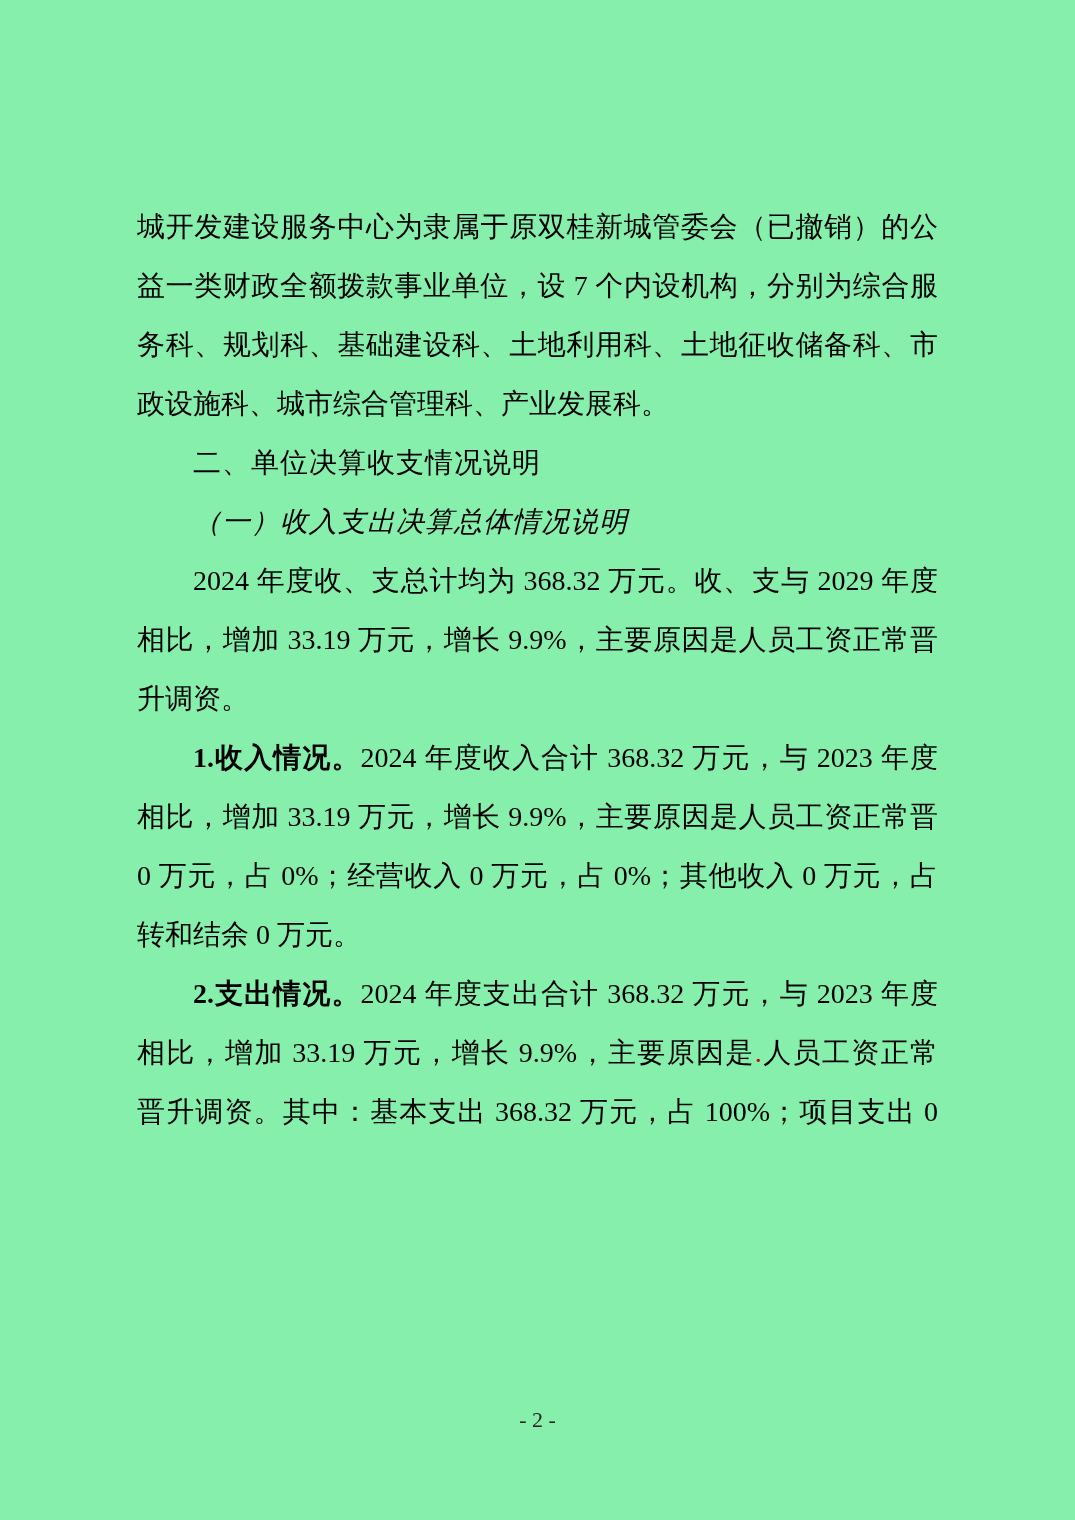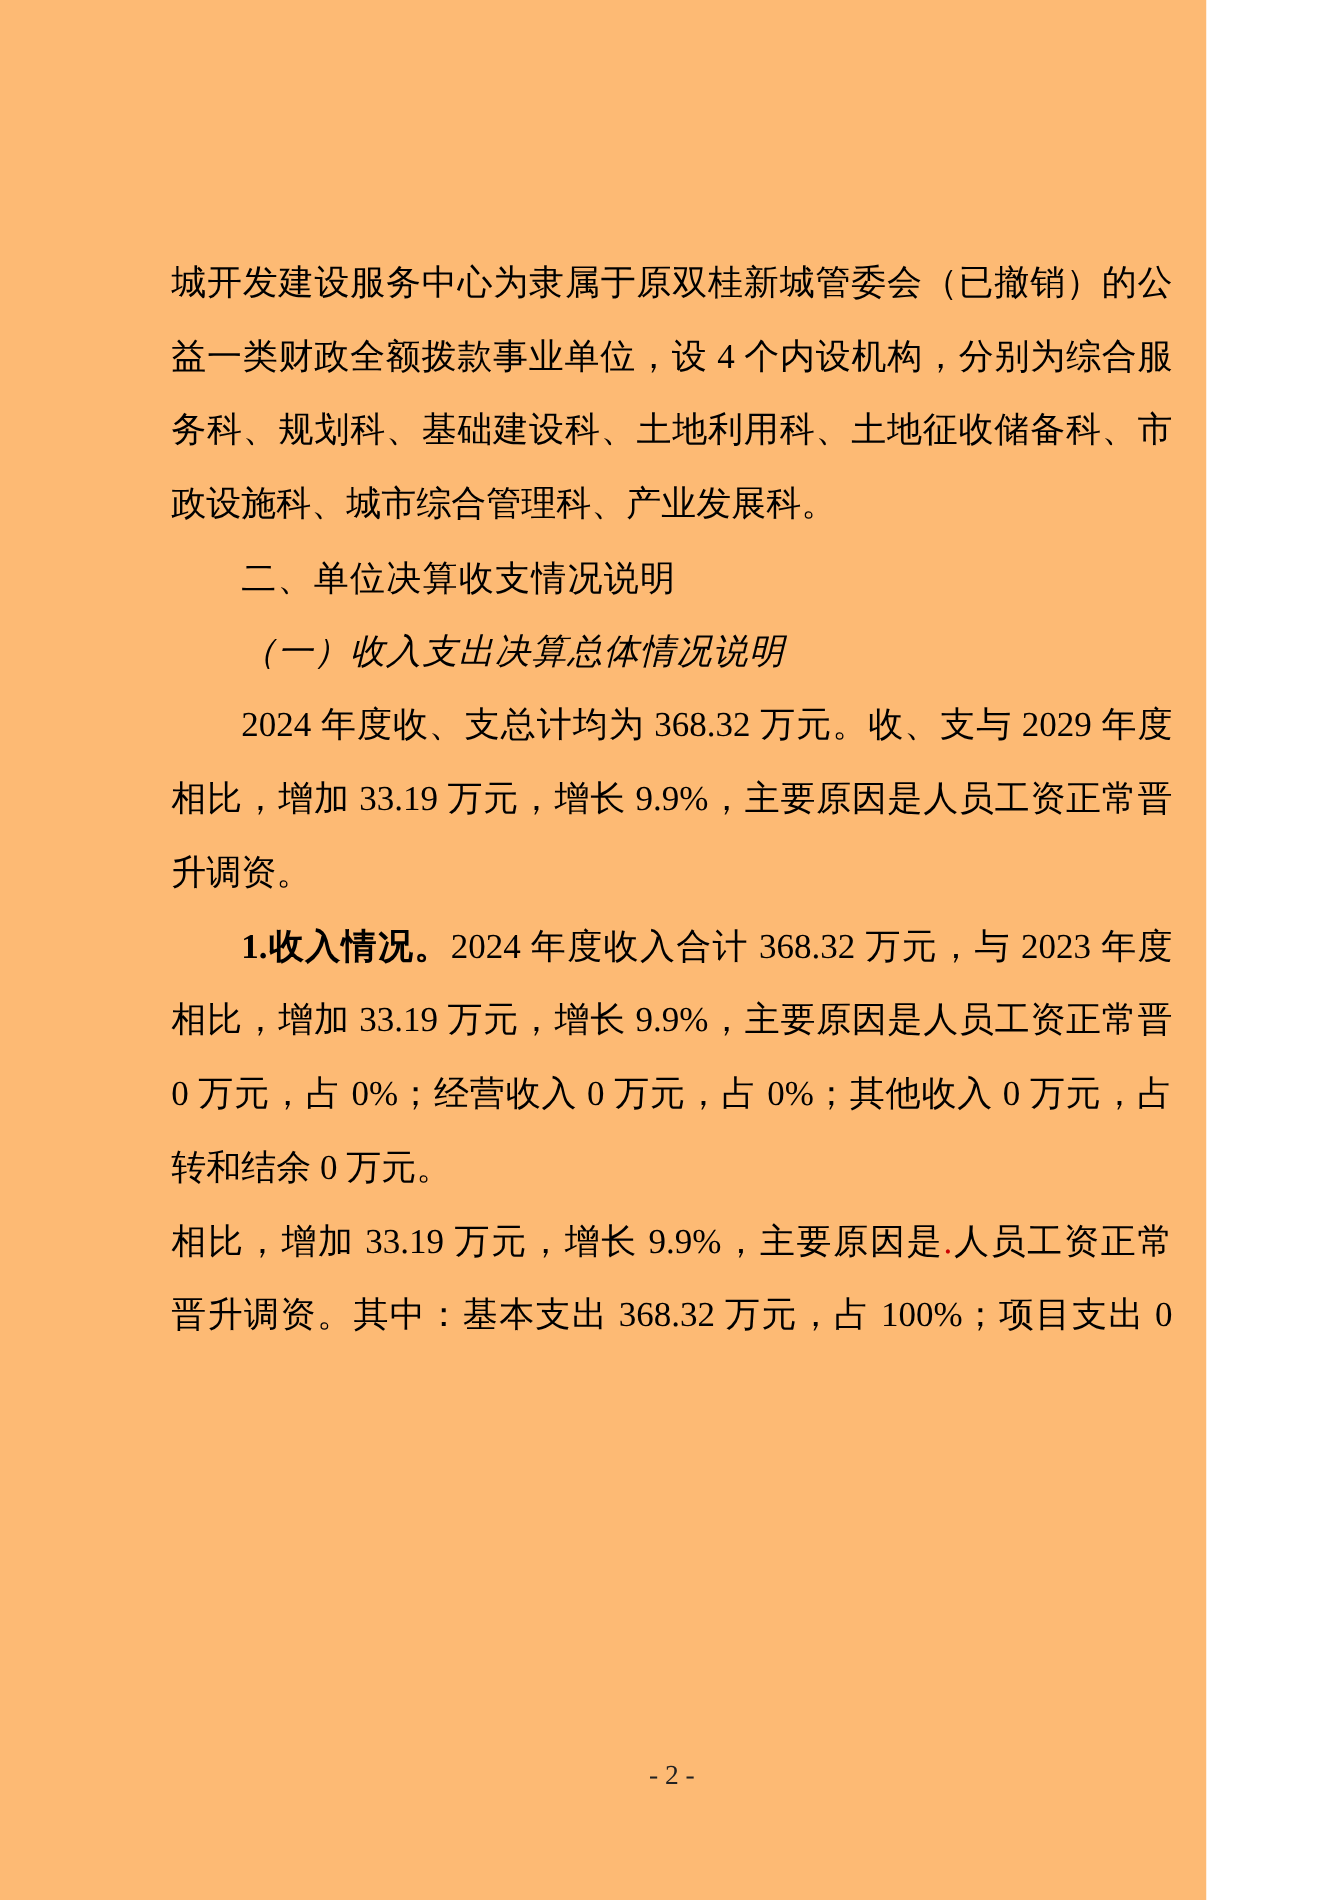--- a/index.html
+++ b/index.html
@@ -2,23 +2,23 @@
 <html><head>
 <meta charset="utf-8">
 <style>
   html, body {
     margin: 0;
     padding: 0;
     background: #ffffff;
   }
   .page {
     position: relative;
-    width: 965px;
+    width: 1075px;
     height: 1520px;
-    background: #fdba74;
+    background: #86efac;
     overflow: hidden;
     font-family: "Liberation Serif", "DejaVu Serif", serif;
     color: #000000;
   }
   .content {
     position: absolute;
     left: 137px;
     top: 197px;
     width: 801px;
   }
@@ -67,37 +67,38 @@
     font-family: "Liberation Serif", "DejaVu Serif", serif;
   }
 </style>
 </head>
 <body>
 
 <div class="page">
   <div class="content">
 
     <div class="line">城开发建设服务中心为隶属于原双桂新城管委会（已撤销）的公</div>
-    <div class="line">益一类财政全额拨款事业单位，设 4 个内设机构，分别为综合服</div>
+    <div class="line">益一类财政全额拨款事业单位，设 7 个内设机构，分别为综合服</div>
     <div class="line">务科、规划科、基础建设科、土地利用科、土地征收储备科、市</div>
     <div class="line last">政设施科、城市综合管理科、产业发展科。</div>
 
 
     <div class="line h2 ind">二、单位决算收支情况说明</div>
 
     <div class="line h3 ind">（一）收入支出决算总体情况说明</div>
 
     <div class="line ind">2024 年度收、支总计均为 368.32 万元。收、支与 2029 年度</div>
     <div class="line">相比，增加 33.19 万元，增长 9.9%，主要原因是人员工资正常晋</div>
     <div class="line last">升调资。</div>
 
     <div class="line ind"><span class="lead">1.收入情况。</span><span>2024 年度收入合计 368.32 万元，与 2023 年度</span></div>
     <div class="line">相比，增加 33.19 万元，增长 9.9%，主要原因是人员工资正常晋</div>
     <div class="line">0 万元，占 0%；经营收入 0 万元，占 0%；其他收入 0 万元，占</div>
     <div class="line last">转和结余 0 万元。</div>
 
+    <div class="line ind"><span class="lead">2.支出情况。</span><span>2024 年度支出合计 368.32 万元，与 2023 年度</span></div>
     <div class="line"><span>相比，增加 33.19 万元，增长 9.9%，主要原因是</span><span class="red">.</span><span>人员工资正常</span></div>
     <div class="line">晋升调资。其中：基本支出 368.32 万元，占 100%；项目支出 0</div>
 
   </div>
 
   <div class="footer">- 2 -</div>
 </div>
 
 </body></html>

